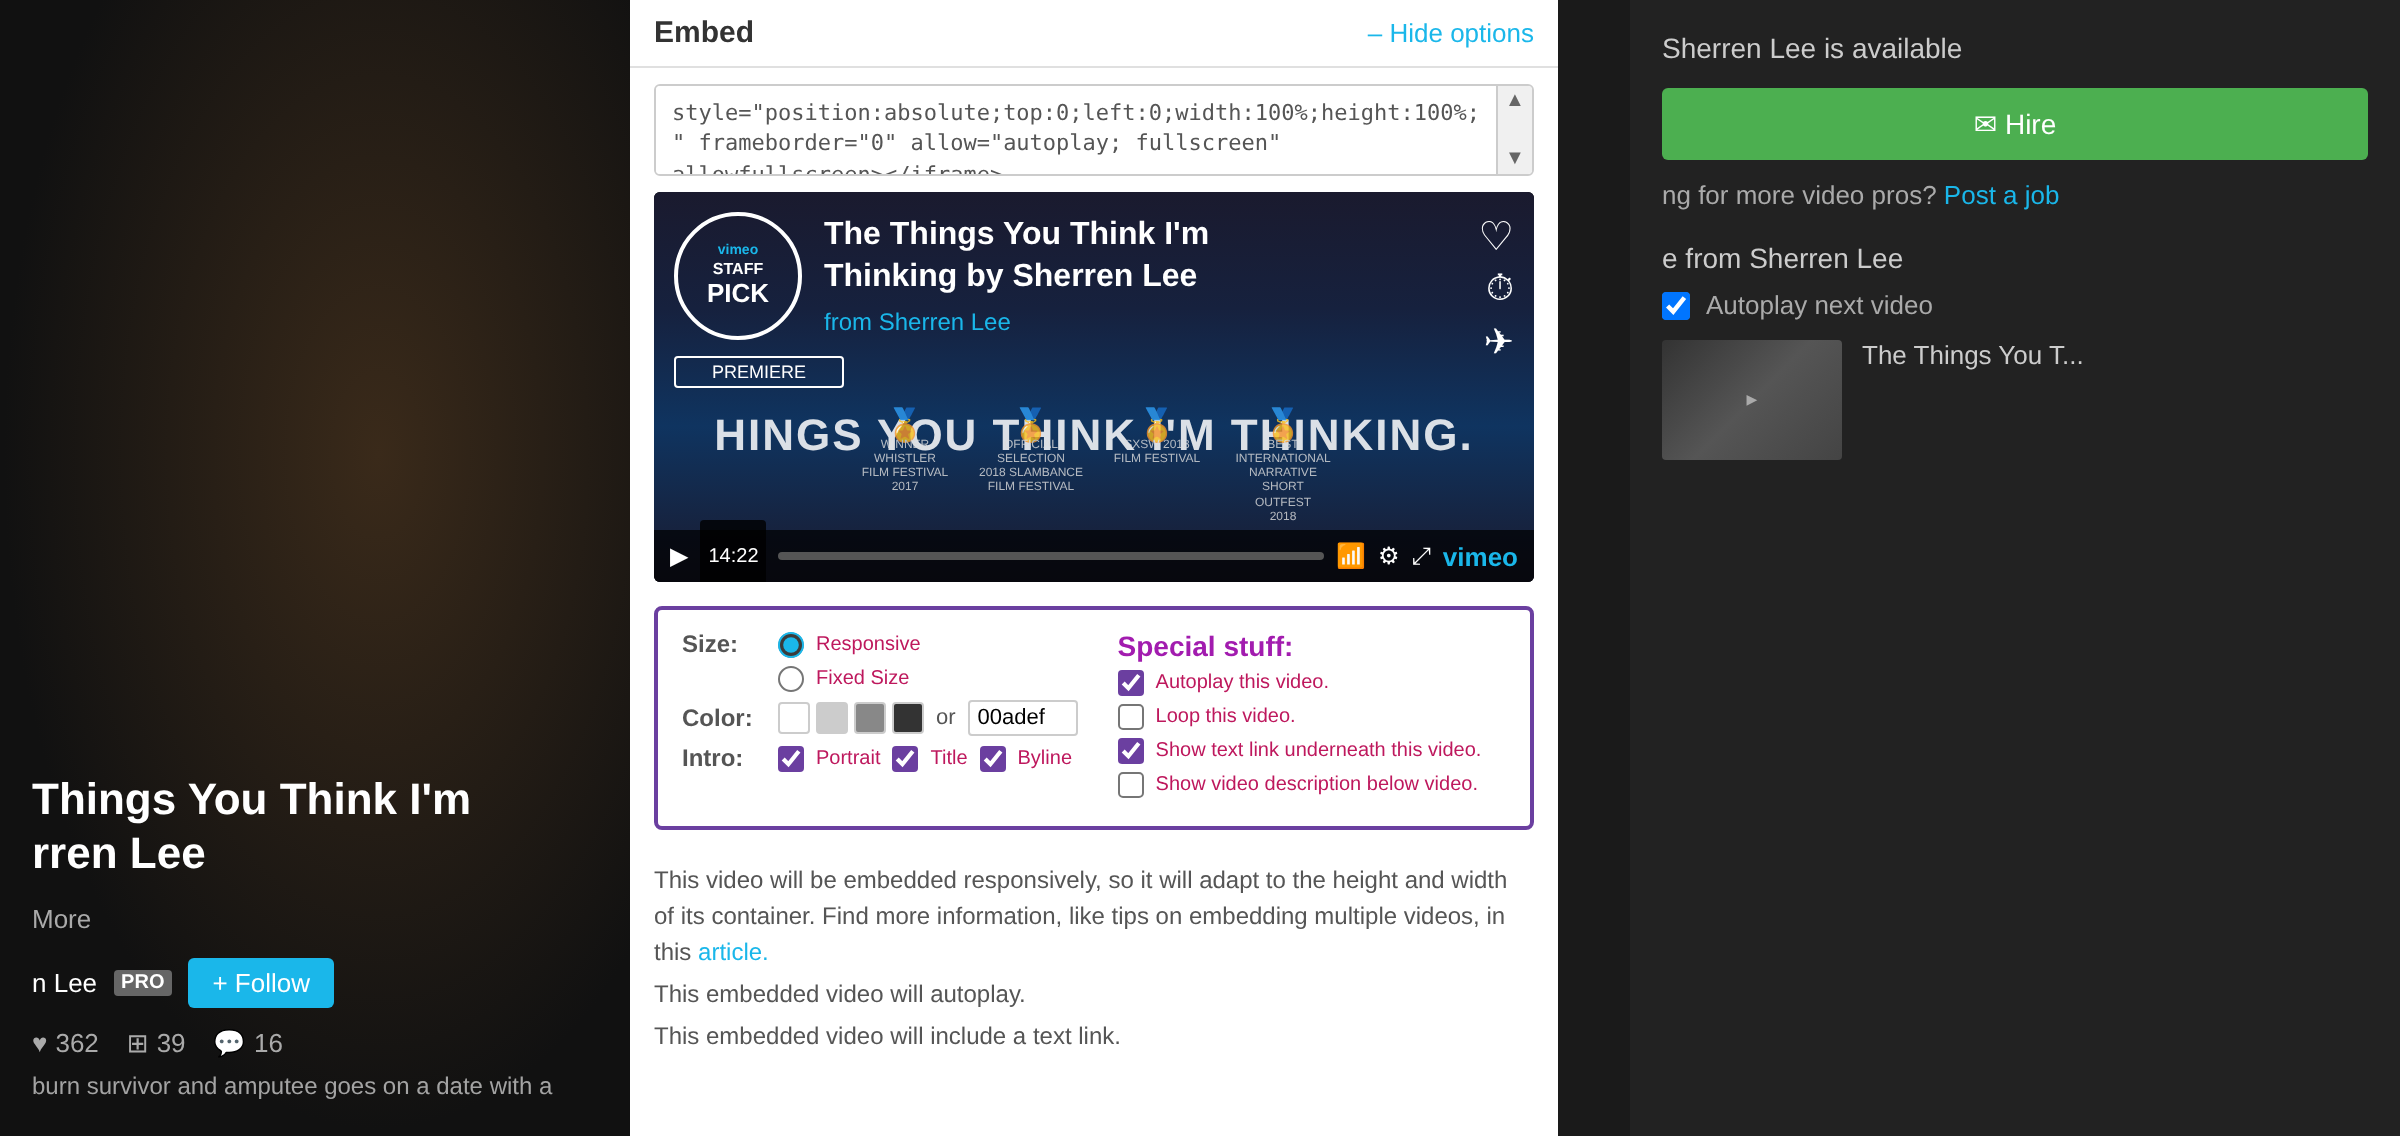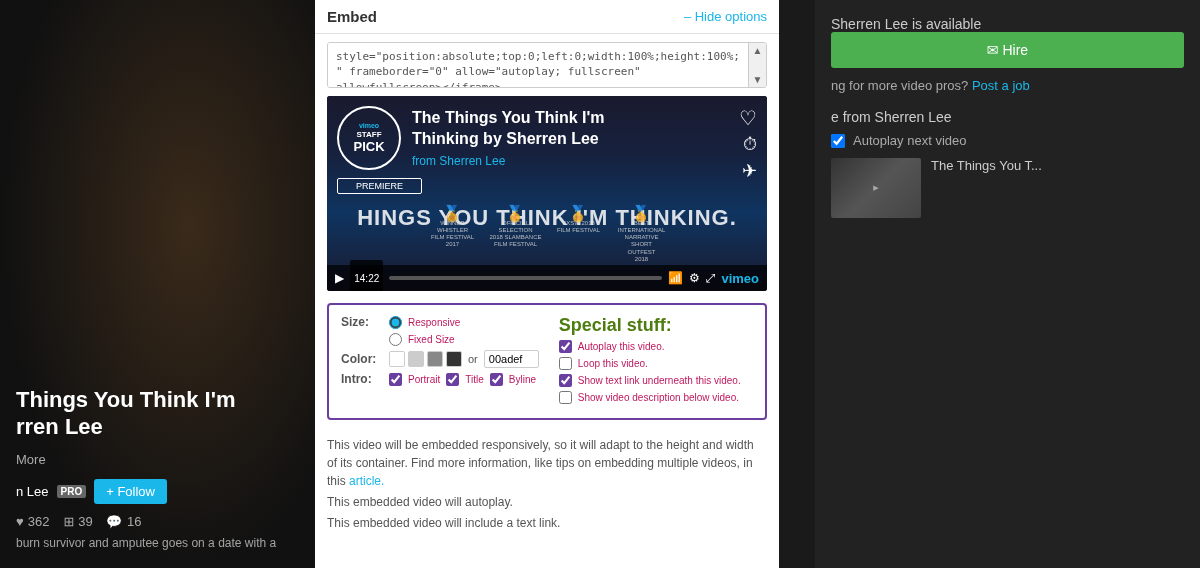--- a/index.html
+++ b/index.html
@@ -98,20 +98,21 @@
       top: 0;
       width: 385px;
       height: 568px;
       background: #222;
       overflow: hidden;
       padding: 16px;
     }
     .right-title {
       font-size: 14px;
       color: #ccc;
+      margin-bottom: 12px;
     }
     .hire-btn {
       background: #4CAF50;
       color: #fff;
       border: none;
       width: 100%;
       padding: 10px;
       border-radius: 3px;
       font-size: 14px;
       cursor: pointer;
@@ -450,22 +451,22 @@
       border: 2px solid #6b3fa0;
       border-radius: 4px;
       padding: 10px 12px;
     }
     .options-grid {
       display: grid;
       grid-template-columns: 1fr 1fr;
       gap: 6px 20px;
     }
     .option-section-title {
-      font-size: 18px;
-      color: #4d7c0f;
+      font-size: 14px;
+      color: #a21caf;
       font-weight: bold;
       margin-bottom: 4px;
     }
     .option-row {
       display: flex;
       align-items: center;
       gap: 6px;
       margin-bottom: 4px;
     }
     .option-label {

